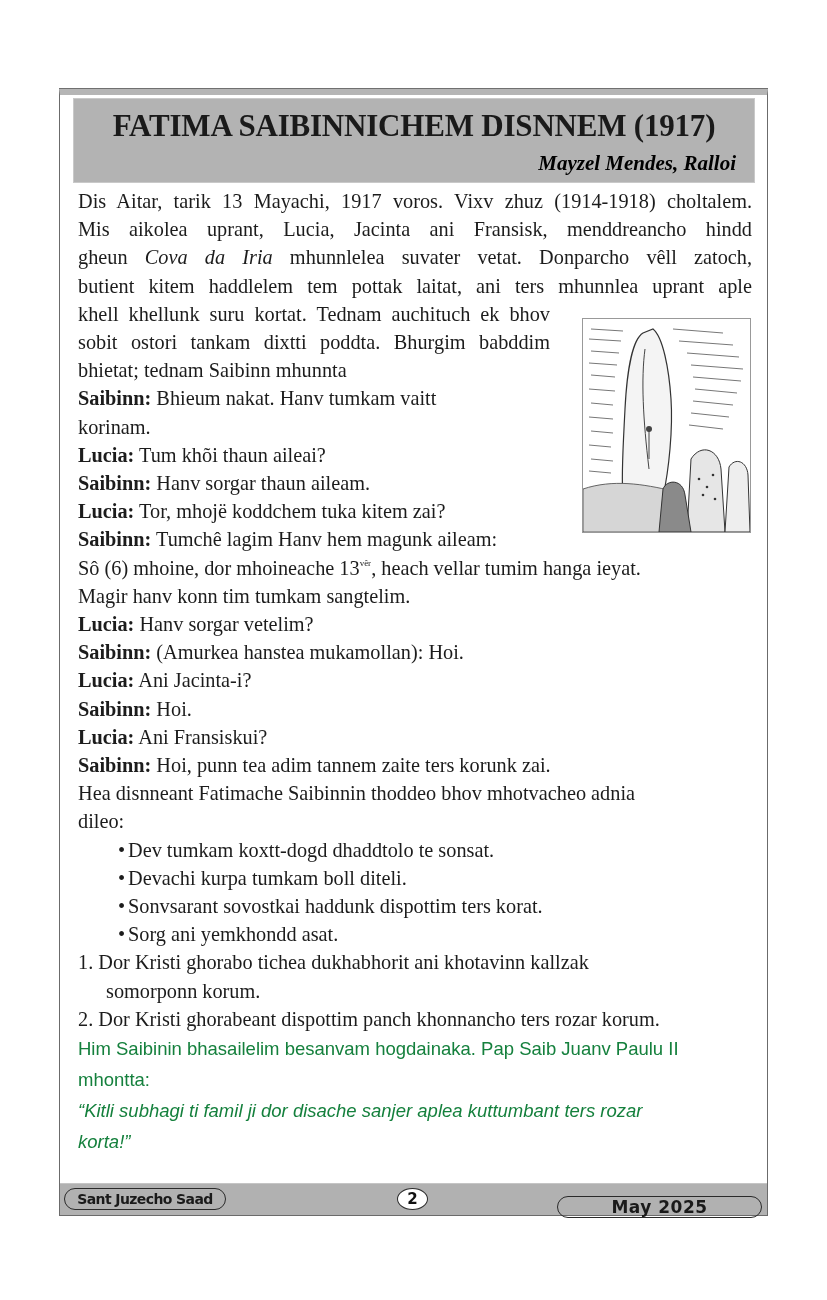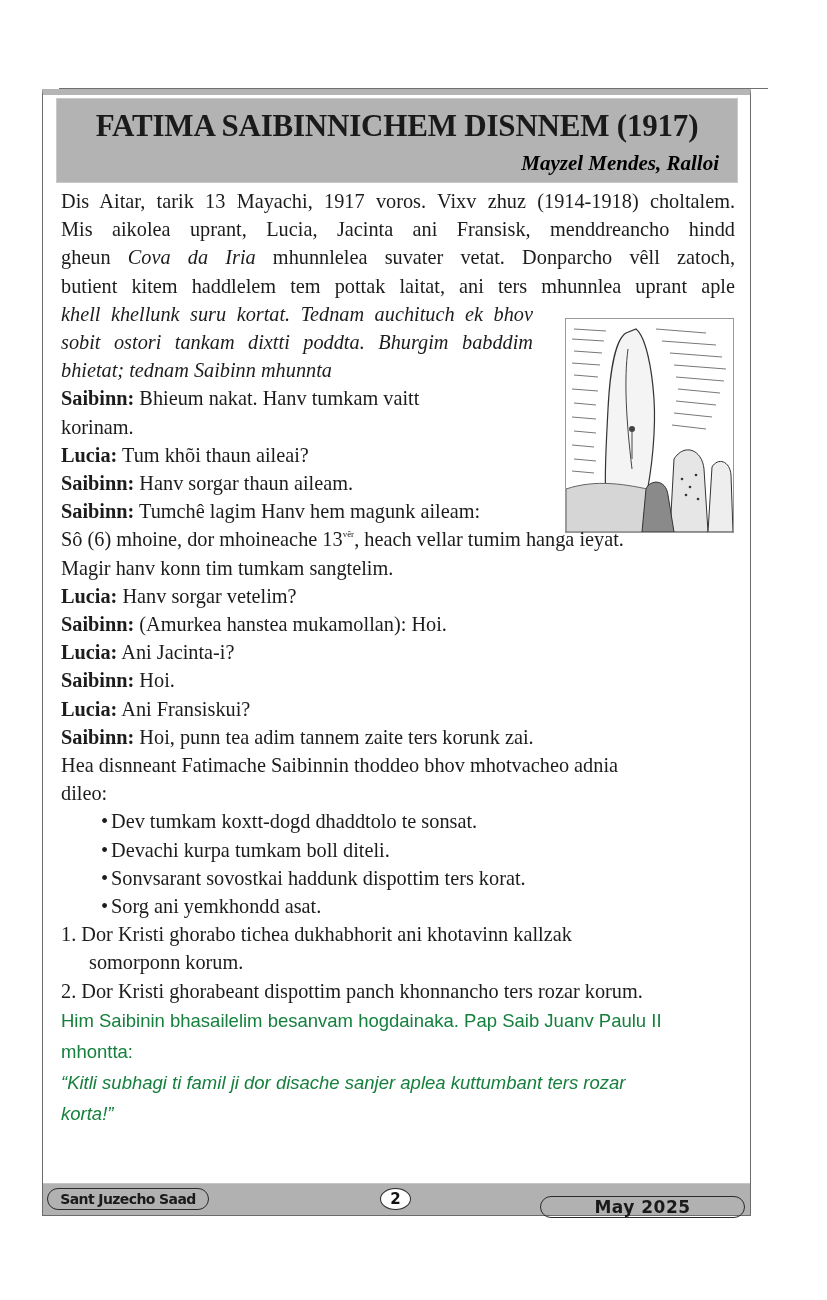--- a/index.html
+++ b/index.html
@@ -1,18 +1,18 @@
 <!DOCTYPE html>
 <html><head>
 <meta charset="utf-8">
 <style>
   html, body { margin: 0; padding: 0; background: #ffffff; }
   body { width: 827px; height: 1300px; position: relative; overflow: hidden; }
   .frame {
-    position: absolute; left: 42px; top: 89px; width: 707px; height: 1120px;
+    position: absolute; left: 59px; top: 89px; width: 707px; height: 1120px;
     border: 1px solid #6b6b6b; border-top: 6px solid #b5b5b5; background: #fff;
     box-sizing: content-box;
   }
   .frame-topline { position:absolute; left:59px; top:88px; width:709px; height:1px; background:#707070; }
   .header {
     position: absolute; left: 14px; top: 4px; width: 680px; height: 83px;
     background: #b3b3b3; box-shadow: 0 0 0 1px #c9c9c9;
   }
   .title {
     position: absolute; left: 0; right: 0; top: 9px; text-align: center;
@@ -24,21 +24,21 @@
     font-family: "Liberation Serif", serif; font-weight: bold; font-style: italic;
     font-size: 21px; color: #000000;
   }
   .body-text {
     position: absolute; left: 18px; top: 92px; width: 674px;
     font-family: "Liberation Serif", serif; font-size: 20.3px; line-height: 28.2px; color: #1c1c1c;
   }
   .body-text p { margin: 0; }
   .justify { text-align: justify; text-align-last: justify; }
   .last { text-align: left; text-align-last: left; }
-  .narrow { width: 472px; font-style: italic; }
+  .narrow { width: 472px; }
   .spk { font-weight: bold; }
   .illustration {
     position: absolute; left: 522px; top: 223px; width: 167px; height: 213px;
     border: 1px solid #999; background: #fff; overflow: hidden;
   }
   .bullet { padding-left: 40px; }
   .bullet .dot { display:inline-block; width: 10px; }
   .num2 { padding-left: 28px; }
   .sans {
     font-family: "Liberation Sans", sans-serif; font-size: 18.5px; line-height: 31px; color:#15803d;
@@ -105,20 +105,21 @@
     <p class="justify"><span>gheun </span><i>Cova da Iria</i><span> mhunnlelea suvater vetat. Donparcho vêll zatoch,</span></p>
     <p class="justify">butient kitem haddlelem tem pottak laitat, ani ters mhunnlea uprant aple</p>
     <p class="justify narrow">khell khellunk suru kortat. Tednam auchituch ek bhov</p>
     <p class="justify narrow">sobit ostori tankam dixtti poddta. Bhurgim babddim</p>
     <p class="last narrow">bhietat; tednam Saibinn mhunnta</p>
 
     <p><span class="spk">Saibinn:</span><span> Bhieum nakat. Hanv tumkam vaitt</span></p>
     <p><span class="spk"></span><span>korinam.</span></p>
     <p><span class="spk">Lucia:</span><span> Tum khõi thaun aileai?</span></p>
     <p><span class="spk">Saibinn:</span><span> Hanv sorgar thaun aileam.</span></p>
+    <p><span class="spk">Lucia:</span><span> Tor, mhojë koddchem tuka kitem zai?</span></p>
     <p><span class="spk">Saibinn:</span><span> Tumchê lagim Hanv hem magunk aileam:</span></p>
 
     <p><span>Sô (6) mhoine, dor mhoineache 13</span><sup>vêr</sup><span>, heach vellar tumim hanga ieyat.</span></p>
 
     <p><span class="spk"></span><span>Magir hanv konn tim tumkam sangtelim.</span></p>
     <p><span class="spk">Lucia:</span><span> Hanv sorgar vetelim?</span></p>
     <p><span class="spk">Saibinn:</span><span> (Amurkea hanstea mukamollan): Hoi.</span></p>
     <p><span class="spk">Lucia:</span><span> Ani Jacinta-i?</span></p>
     <p><span class="spk">Saibinn:</span><span> Hoi.</span></p>
     <p><span class="spk">Lucia:</span><span> Ani Fransiskui?</span></p>

